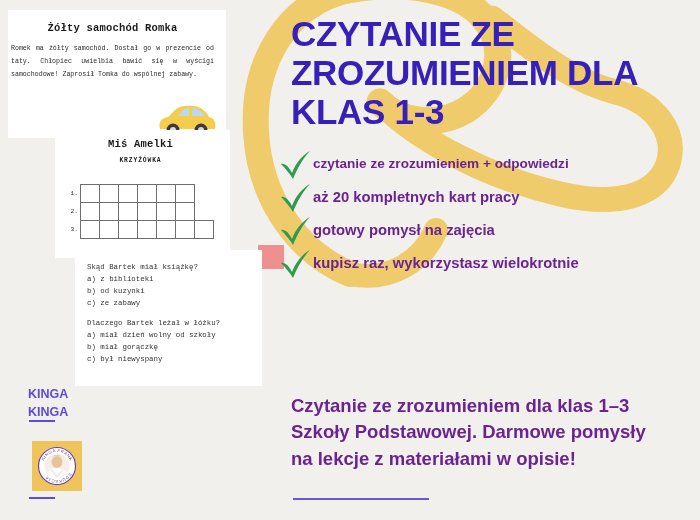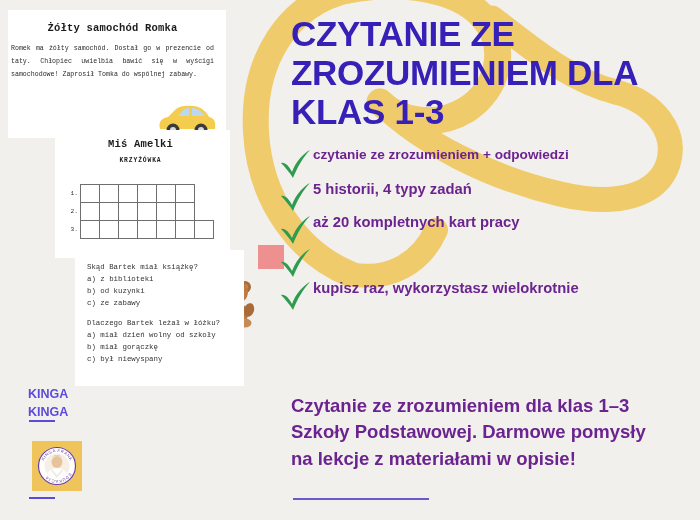--- a/index.html
+++ b/index.html
@@ -18,21 +18,21 @@
   
   .pink-square {
     position: absolute; left: 258px; top: 245px; width: 26px; height: 24px;
     background: #EE9090; z-index: 3;
   }
 
   
   .card { position: absolute; background: #FFFFFF; z-index: 4; }
   .card-story { left: 8px; top: 10px; width: 218px; height: 128px; padding: 12px 10px 0 1px; }
   .card-cross { left: 55px; top: 130px; width: 175px; height: 128px; padding: 8px 12px 0 8px; }
-  .card-quiz  { left: 75px; top: 250px; width: 169px; height: 136px; padding: 12px 28px 0 12px; }
+  .card-quiz  { left: 75px; top: 250px; width: 187px; height: 136px; padding: 12px 28px 0 12px; }
 
   .ws-title {
     font-family: "Liberation Mono", monospace;
     font-weight: bold; font-size: 10.5px; color: #1b1b1b;
     text-align: center; letter-spacing: .2px;
   }
   .ws-body {
     font-family: "Liberation Mono", monospace;
     font-size: 6.6px; line-height: 1.95; color: #2a2a2a;
     text-align: justify; margin-top: 9px; padding: 0 2px;
@@ -70,21 +70,21 @@
   .grid-table { display: flex; flex-direction: column; }
   .grow { display: flex; align-items: center; }
 
   
   .headline {
     position: absolute; left: 291px; top: 14px; width: 392px; z-index: 5;
     font-weight: bold; font-size: 35px; line-height: 1.12;
     color: #3620B8; letter-spacing: -0.3px;
   }
   .bullets { position: absolute; left: 277px; top: 148px; width: 420px; z-index: 5; }
-  .bullet { display: flex; height: 33px; }
+  .bullet { display: flex; align-items: center; height: 33px; }
   .check { width: 36px; height: 32px; flex: 0 0 36px; }
   .bullet-text {
     color: #6B2390; font-weight: bold; font-size: 14.8px;
     line-height: 1.1; white-space: nowrap;
   }
   .bullet:nth-child(1) .bullet-text { font-size: 13.6px; }
 
   .blurb {
     position: absolute; left: 291px; top: 393px; width: 400px; z-index: 5;
     color: #6B2390; font-weight: bold; font-size: 18.5px; line-height: 1.42;
@@ -232,32 +232,27 @@
     <div class="bullet">
       <svg class="check" viewBox="0 0 36 32">
         <path d="M4,15 C8,14 12,18 15,24 C19,13 27,5 33,2 C26,9 20,20 16,30 C13,25 8,19 4,15 Z" fill="#2E9B4E"></path>
       </svg>
       <span class="bullet-text">czytanie ze zrozumieniem + odpowiedzi</span>
     </div>
     <div class="bullet">
       <svg class="check" viewBox="0 0 36 32">
         <path d="M4,15 C8,14 12,18 15,24 C19,13 27,5 33,2 C26,9 20,20 16,30 C13,25 8,19 4,15 Z" fill="#2E9B4E"></path>
       </svg>
-      <span class="bullet-text">5 historii, 4 typy zadań</span>
+      <span class="bullet-text">aż 20 kompletnych kart pracy</span>
     </div>
     <div class="bullet">
       <svg class="check" viewBox="0 0 36 32">
         <path d="M4,15 C8,14 12,18 15,24 C19,13 27,5 33,2 C26,9 20,20 16,30 C13,25 8,19 4,15 Z" fill="#2E9B4E"></path>
       </svg>
-      <span class="bullet-text">aż 20 kompletnych kart pracy</span>
-    </div>
-    <div class="bullet">
-      <svg class="check" viewBox="0 0 36 32">
-        <path d="M4,15 C8,14 12,18 15,24 C19,13 27,5 33,2 C26,9 20,20 16,30 C13,25 8,19 4,15 Z" fill="#2E9B4E"></path>
-      </svg>
+      <span class="bullet-text">gotowy pomysł na zajęcia</span>
     </div>
     <div class="bullet">
       <svg class="check" viewBox="0 0 36 32">
         <path d="M4,15 C8,14 12,18 15,24 C19,13 27,5 33,2 C26,9 20,20 16,30 C13,25 8,19 4,15 Z" fill="#2E9B4E"></path>
       </svg>
       <span class="bullet-text">kupisz raz, wykorzystasz wielokrotnie</span>
     </div>
   </div>
 
   <div class="blurb">

